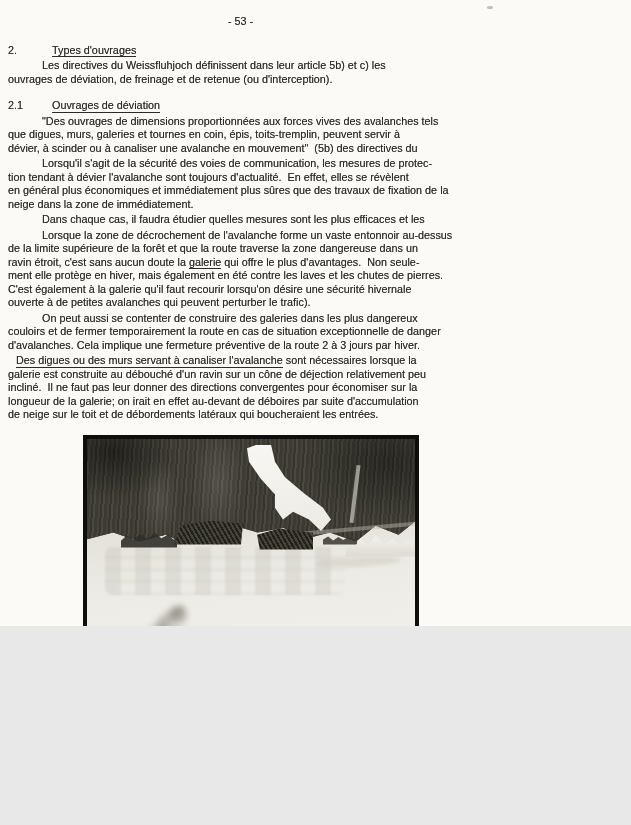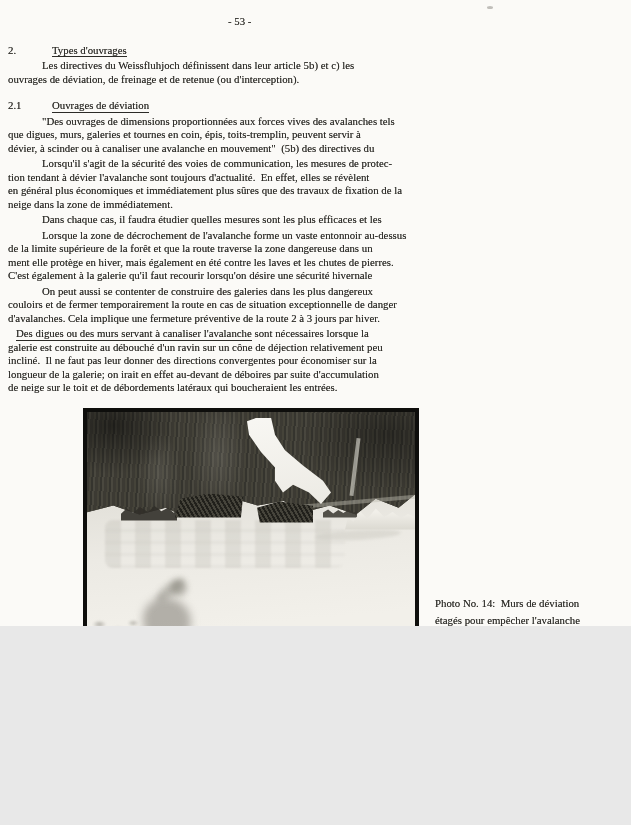--- a/index.html
+++ b/index.html
@@ -5,21 +5,21 @@
   :root{
     --ink:#2c2b27;
     --paper:#fbfaf7;
   }
   *{margin:0;padding:0;box-sizing:border-box;}
   html,body{background:#e8e8e8;}
   .page{
     position:relative;
     width:631px;height:626px;
     background:var(--paper);
-    font-family:Liberation Serif, serif;
+    font-family:Liberation Sans, sans-serif;
     color:var(--ink);
     overflow:hidden;
     text-shadow:0 0 .4px rgba(44,43,39,.65);
   }
   .doc{padding:15px 6px 0 8px;font-size:10.8px;line-height:13.5px;}
   .page-number{white-space:pre;padding-left:220px;margin-bottom:15px;}
   .speck{position:absolute;left:487px;top:6px;width:6px;height:3px;background:rgba(120,118,110,.45);border-radius:50%;}
   .heading{margin-top:13px;white-space:pre;}
   .hnum{display:inline-block;width:44px;}
   .para{margin-top:2px;}
@@ -108,22 +108,24 @@
           <div class="line"><span>tion tendant à dévier l'avalanche sont toujours d'actualité.  En effet, elles se révèlent</span></div>
           <div class="line"><span>en général plus économiques et immédiatement plus sûres que des travaux de fixation de la</span></div>
           <div class="line"><span>neige dans la zone de immédiatement.</span></div>
         </div>
         <div class="para">
           <div class="line"><span>Dans chaque cas, il faudra étudier quelles mesures sont les plus efficaces et les</span></div>
         </div>
         <div class="para">
           <div class="line"><span>Lorsque la zone de décrochement de l'avalanche forme un vaste entonnoir au-dessus</span></div>
           <div class="line"><span>de la limite supérieure de la forêt et que la route traverse la zone dangereuse dans un</span></div>
+          <div class="line"><span>ravin étroit, c'est sans aucun doute la </span><span class="u">galerie</span><span> qui offre le plus d'avantages.  Non seule-</span></div>
           <div class="line"><span>ment elle protège en hiver, mais également en été contre les laves et les chutes de pierres.</span></div>
           <div class="line"><span>C'est également à la galerie qu'il faut recourir lorsqu'on désire une sécurité hivernale</span></div>
+          <div class="line"><span>ouverte à de petites avalanches qui peuvent perturber le trafic).</span></div>
         </div>
         <div class="para">
           <div class="line"><span>On peut aussi se contenter de construire des galeries dans les plus dangereux</span></div>
           <div class="line"><span>couloirs et de fermer temporairement la route en cas de situation exceptionnelle de danger</span></div>
           <div class="line"><span>d'avalanches. Cela implique une fermeture préventive de la route 2 à 3 jours par hiver.</span></div>
         </div>
         <div class="para noindent">
           <div class="line"><span class="u">Des digues ou des murs servant à canaliser l'avalanche</span><span> sont nécessaires lorsque la</span></div>
           <div class="line"><span>galerie est construite au débouché d'un ravin sur un cône de déjection relativement peu</span></div>
           <div class="line"><span>incliné.  Il ne faut pas leur donner des directions convergentes pour économiser sur la</span></div>

